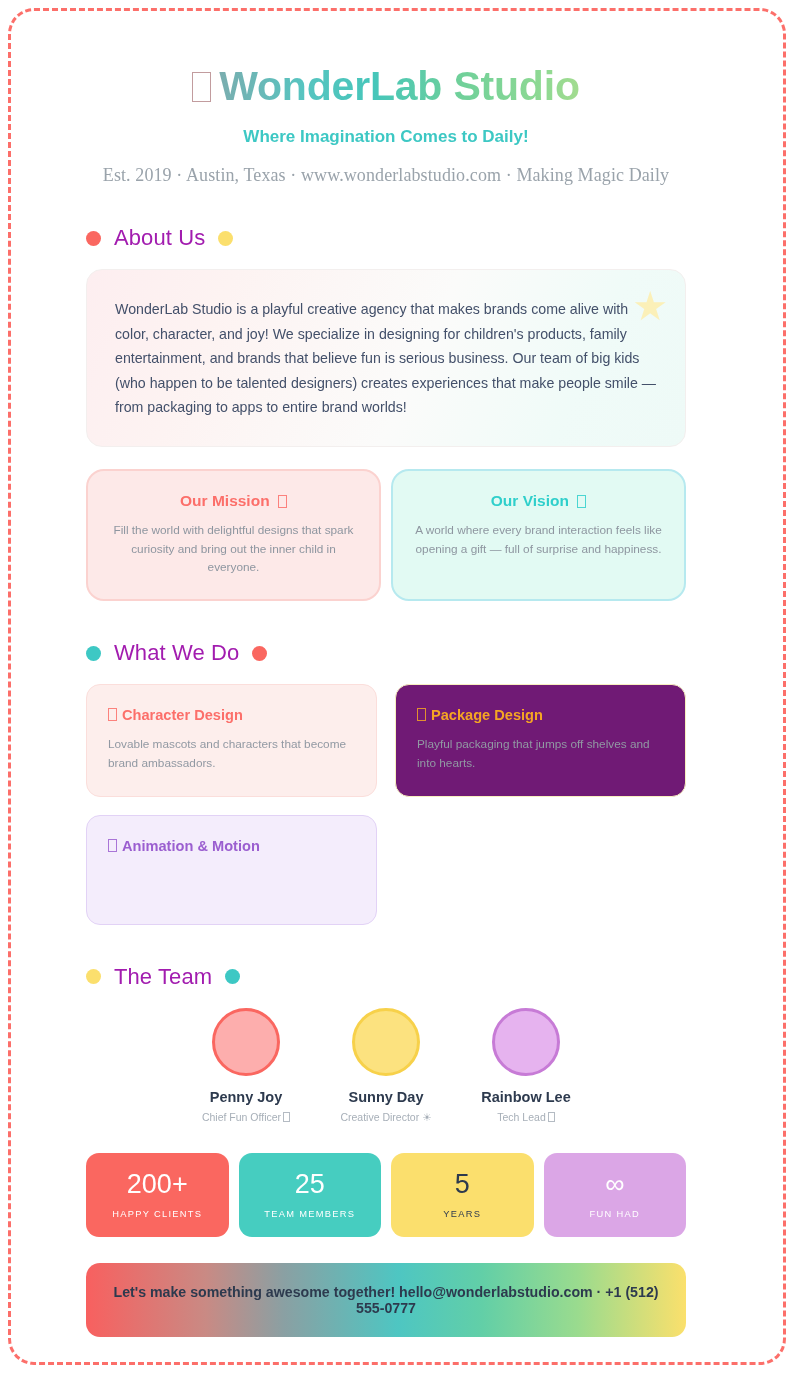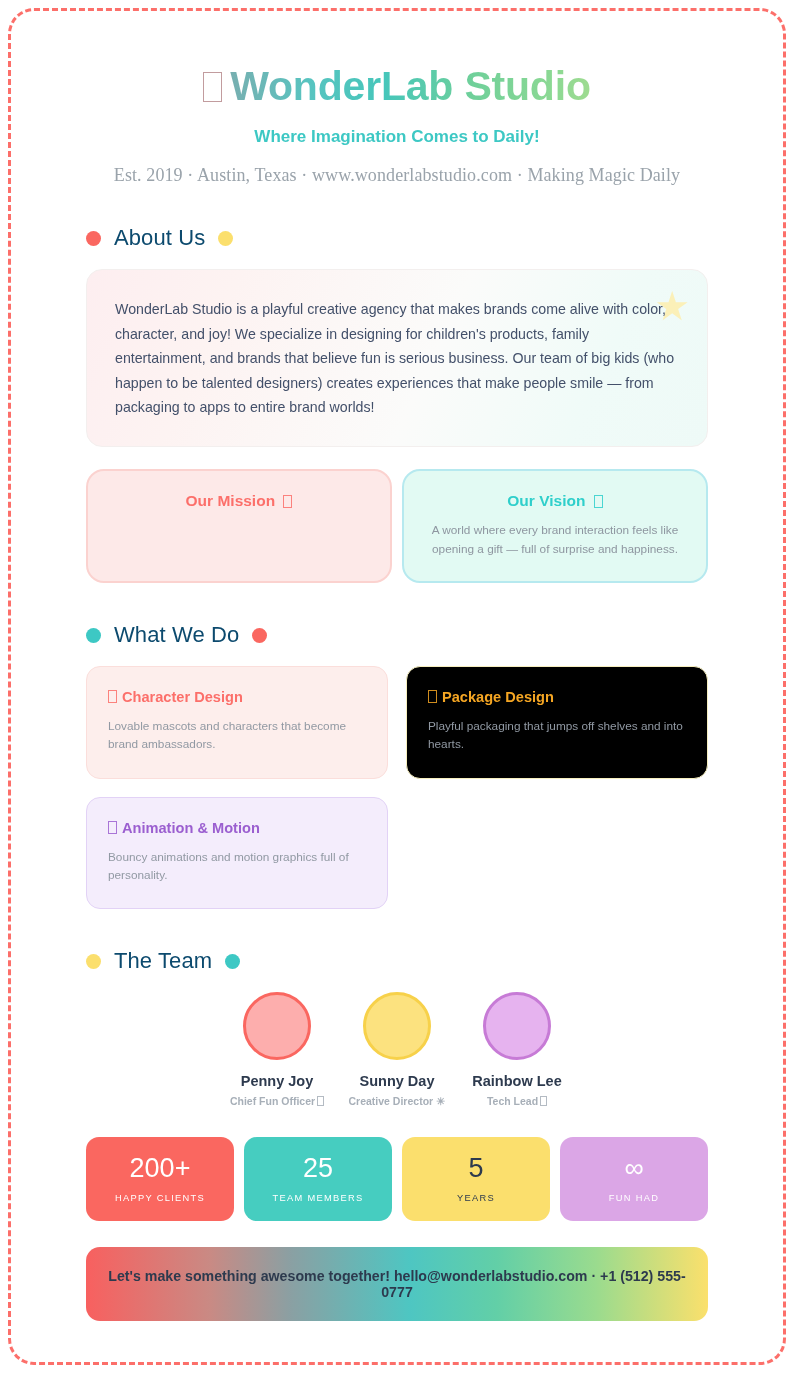--- a/index.html
+++ b/index.html
@@ -18,21 +18,21 @@
     width: 778px; height: 1357px;
     border: 3px dashed #fc6f6a;
     border-radius: 26px;
     pointer-events: none;
   }
 
   .content {
     position: absolute;
     left: 0; top: 0;
     width: 794px;
-    padding: 62px 86px 0 86px;
+    padding: 62px 108px 0 86px;
   }
 
   
   .brand-title {
     text-align: center;
     font-size: 41px;
     font-weight: bold;
     line-height: 1.18;
     letter-spacing: -0.2px;
     background: linear-gradient(90deg, #8d8f99 0%, #8fa0a5 14%, #57c4c0 36%, #46c6ba 48%, #6fd09a 62%, #8ed993 76%, #c3e08a 92%, #d6e487 100%);
@@ -74,21 +74,21 @@
   .section-head {
     display: flex;
     align-items: center;
     gap: 13px;
     margin-top: 39px;
     margin-bottom: 18px;
   }
   .section-head h2 {
     font-size: 22px;
     font-weight: normal;
-    color: #0c4a6e;
+    color: #a21caf;
     letter-spacing: .1px;
   }
   .dot { width: 15px; height: 15px; border-radius: 50%; flex: 0 0 auto; }
 
   
   .about-box {
     position: relative;
     border-radius: 16px;
     padding: 27px 28px 27px 28px;
     background: linear-gradient(115deg, #fdeef0 0%, #fdf3f2 22%, #fbfbfa 55%, #f0fbf8 80%, #eefaf7 100%);
@@ -136,40 +136,40 @@
     padding: 22px 21px 24px 21px;
     min-height: 110px;
   }
   .svc-card h4 { font-size: 14.6px; font-weight: bold; margin-bottom: 12px; }
   .svc-card h4 .tofu { margin-right: 5px; width: 9px; height: 13px; vertical-align: -1px; }
   .svc-card p { font-size: 11.8px; line-height: 1.55; color: #9199a3; }
   .svc-red    { background: #fdeeec; border: 1px solid #fbdedb; }
   .svc-red h4 { color: #fc6f6a; }
   .svc-teal   { background: #e9f9f7; border: 1px solid #d2f0ee; }
   .svc-teal h4{ color: #3dc8c4; }
-  .svc-yellow { background: #000000; border: 1px solid #f7efbf; }
+  .svc-yellow { background: #701a75; border: 1px solid #f7efbf; }
   .svc-yellow h4 { color: #f5a623; }
   .svc-purple { background: #f4edfc; border: 1px solid #e2d2f6; }
   .svc-purple h4 { color: #9b5fd0; }
 
   
   .team-row {
     display: flex;
     justify-content: center;
-    gap: 12px;
+    gap: 32px;
     margin-top: 6px;
   }
   .team-member { width: 108px; text-align: center; }
   .avatar {
     width: 68px; height: 68px;
     border-radius: 50%;
     margin: 0 auto 13px auto;
   }
   .team-name { font-size: 14.5px; font-weight: bold; color: #2d3a4e; }
-  .team-role { font-size: 10.5px; color: #a7afb8; margin-top: 6px; font-weight: bold; }
+  .team-role { font-size: 10.5px; color: #a7afb8; margin-top: 6px; font-weight: normal; }
   .team-role .tofu { width: 7px; height: 10px; vertical-align: -1px; margin-left: 2px; }
 
   
   .stats-row {
     display: grid;
     grid-template-columns: repeat(4, 1fr);
     gap: 10px;
     margin-top: 30px;
   }
   .stat-card {
@@ -228,20 +228,21 @@
     <span class="about-star">★</span>
     <p>WonderLab Studio is a playful creative agency that makes brands come alive with color, character, and joy! We specialize in designing for children's products, family entertainment, and brands that believe fun is serious business. Our team of big kids (who happen to be talented designers) creates experiences that make people smile — from packaging to apps to entire brand worlds!</p>
   </div>
 
   <div class="grid2" style="margin-top:22px;">
     <div class="mv-card mv-mission">
       <h3>
         <span>Our Mission</span>
         <span class="tofu" style="width:9px;height:13px;margin-left:4px;"></span>
       </h3>
+      <p>Fill the world with delightful designs that spark curiosity and bring out the inner child in everyone.</p>
     </div>
     <div class="mv-card mv-vision">
       <h3>
         <span>Our Vision</span>
         <span class="tofu" style="width:9px;height:13px;margin-left:4px;"></span>
       </h3>
       <p>A world where every brand interaction feels like opening a gift — full of surprise and happiness.</p>
     </div>
   </div>
 
@@ -261,21 +262,20 @@
     <div class="svc-card svc-yellow">
       <h4>
         <span class="tofu"></span><span>Package Design</span>
       </h4>
       <p>Playful packaging that jumps off shelves and into hearts.</p>
     </div>
     <div class="svc-card svc-purple">
       <h4>
         <span class="tofu"></span><span>Animation &amp; Motion</span>
       </h4>
-      <p>Bouncy animations and motion graphics full of personality.</p>
     </div>
   </div>
 
   <div class="section-head">
     <span class="dot" style="background:#fbdf6d"></span>
     <h2>The Team</h2>
     <span class="dot" style="background:#3dc8c4"></span>
   </div>
 
   <div class="team-row">

